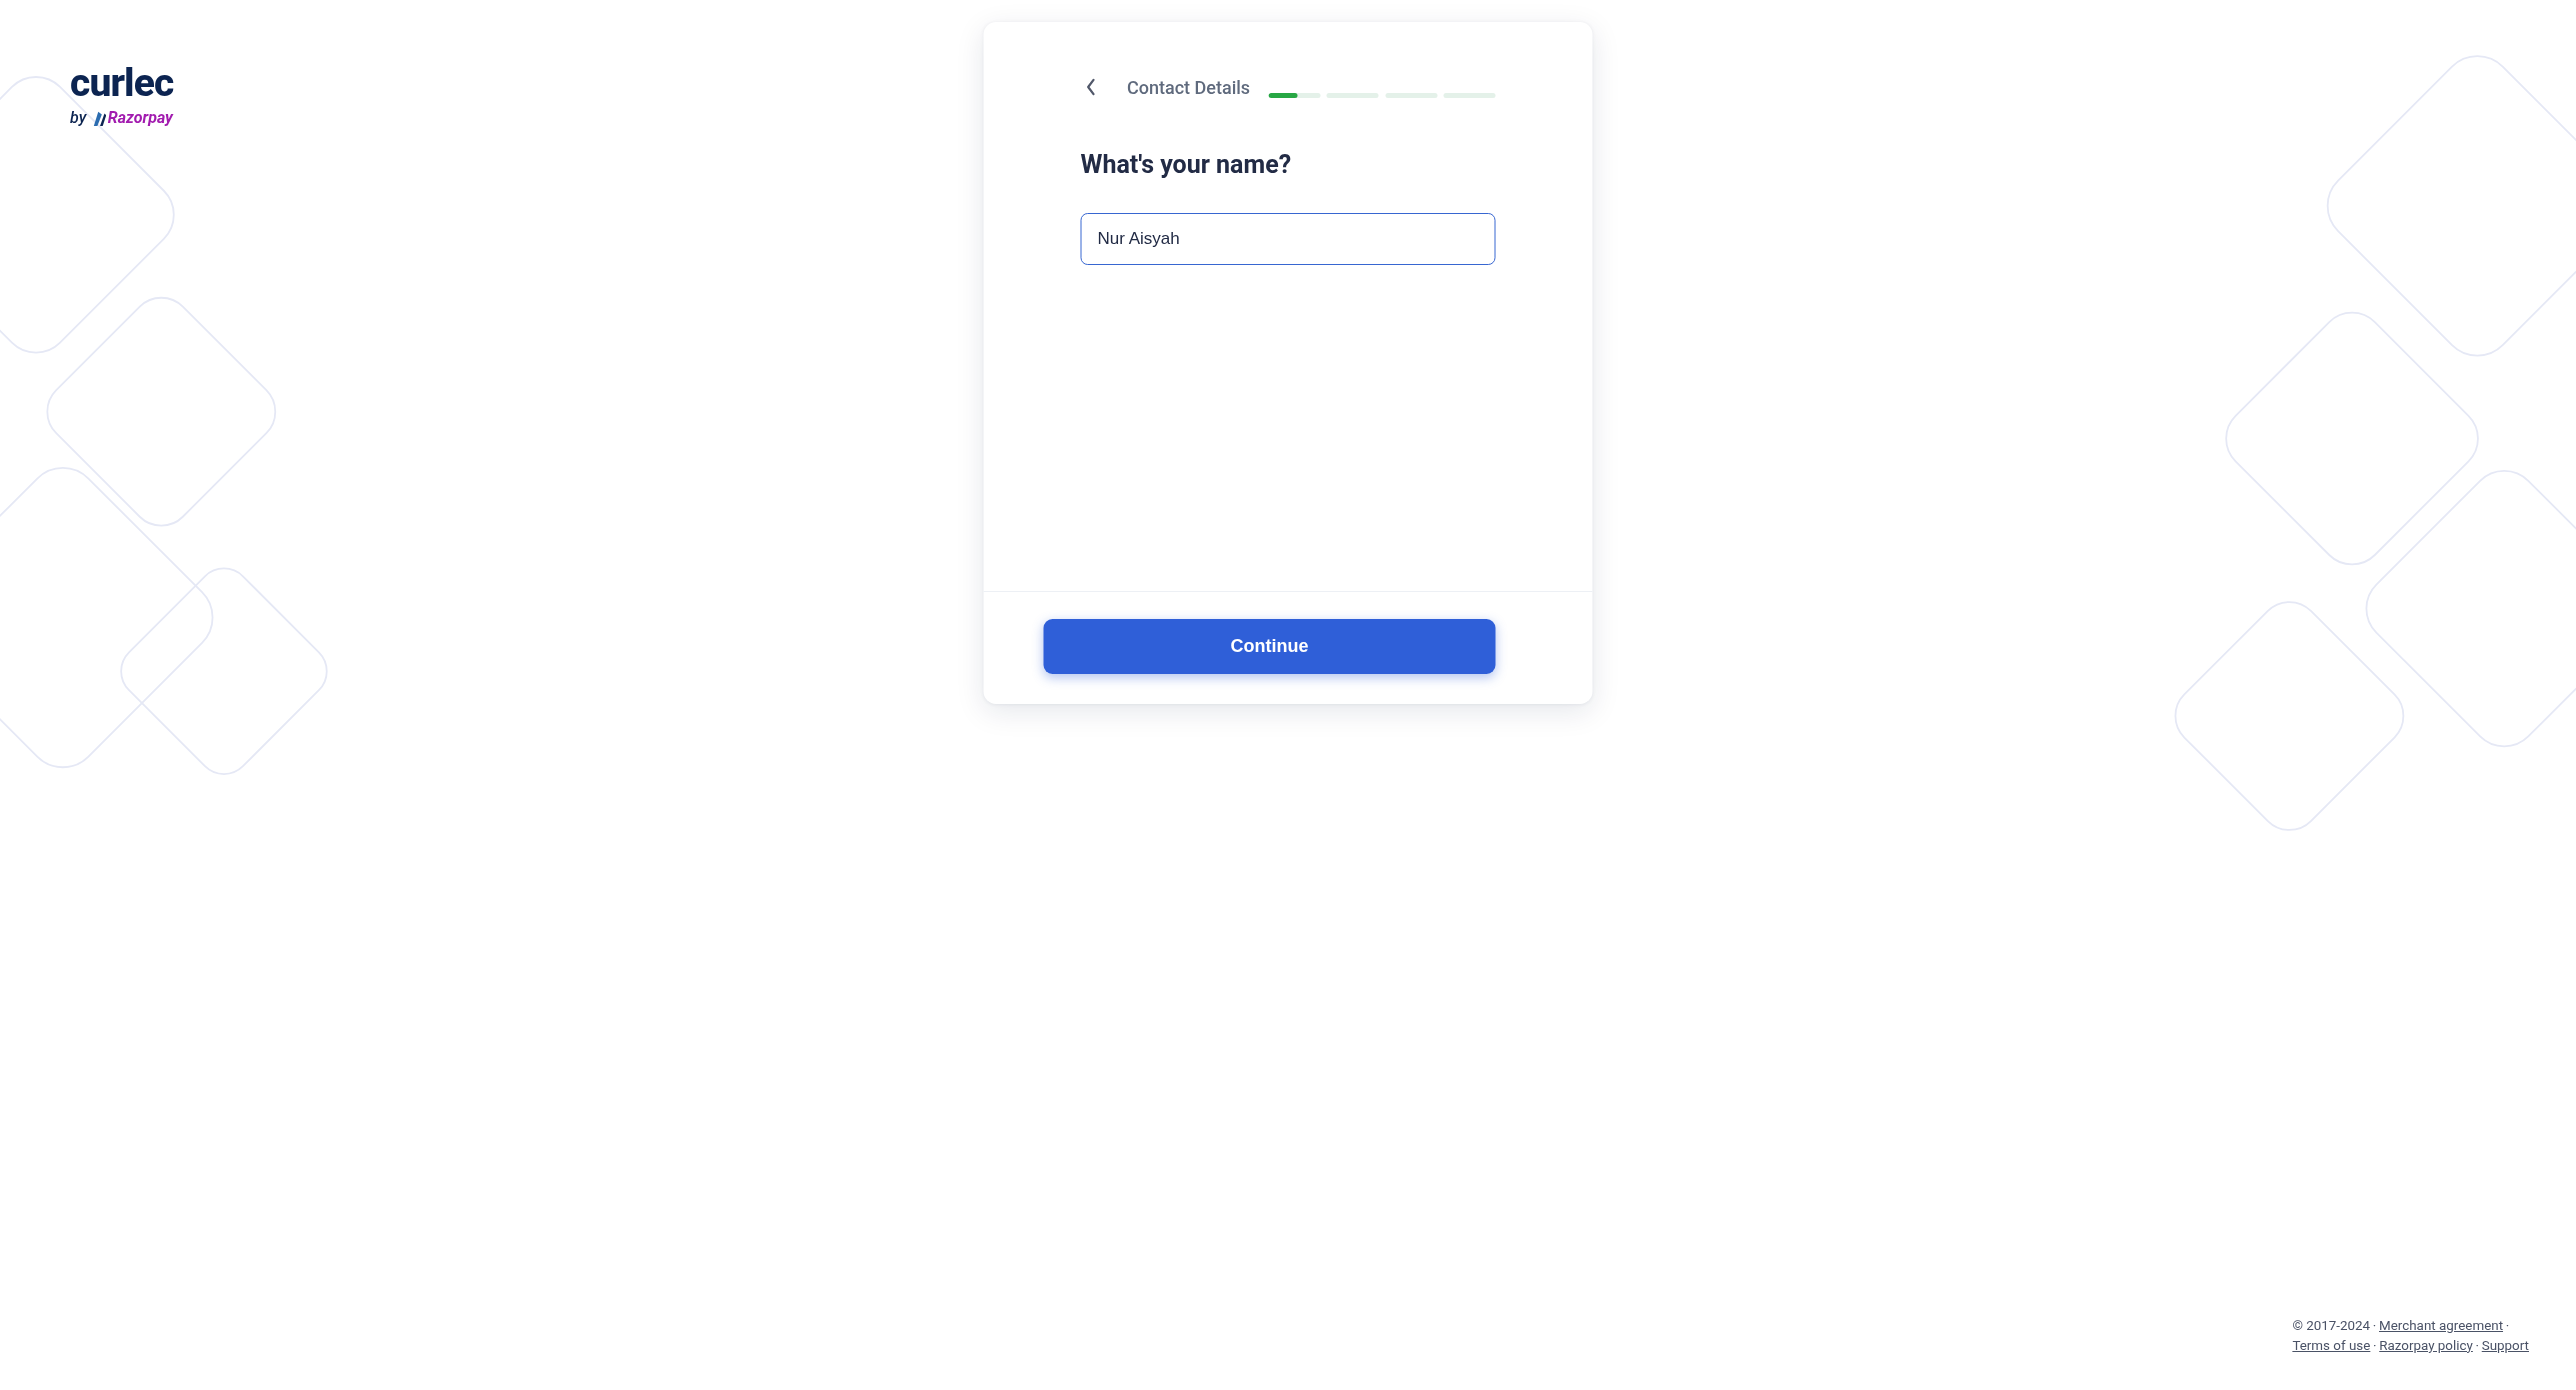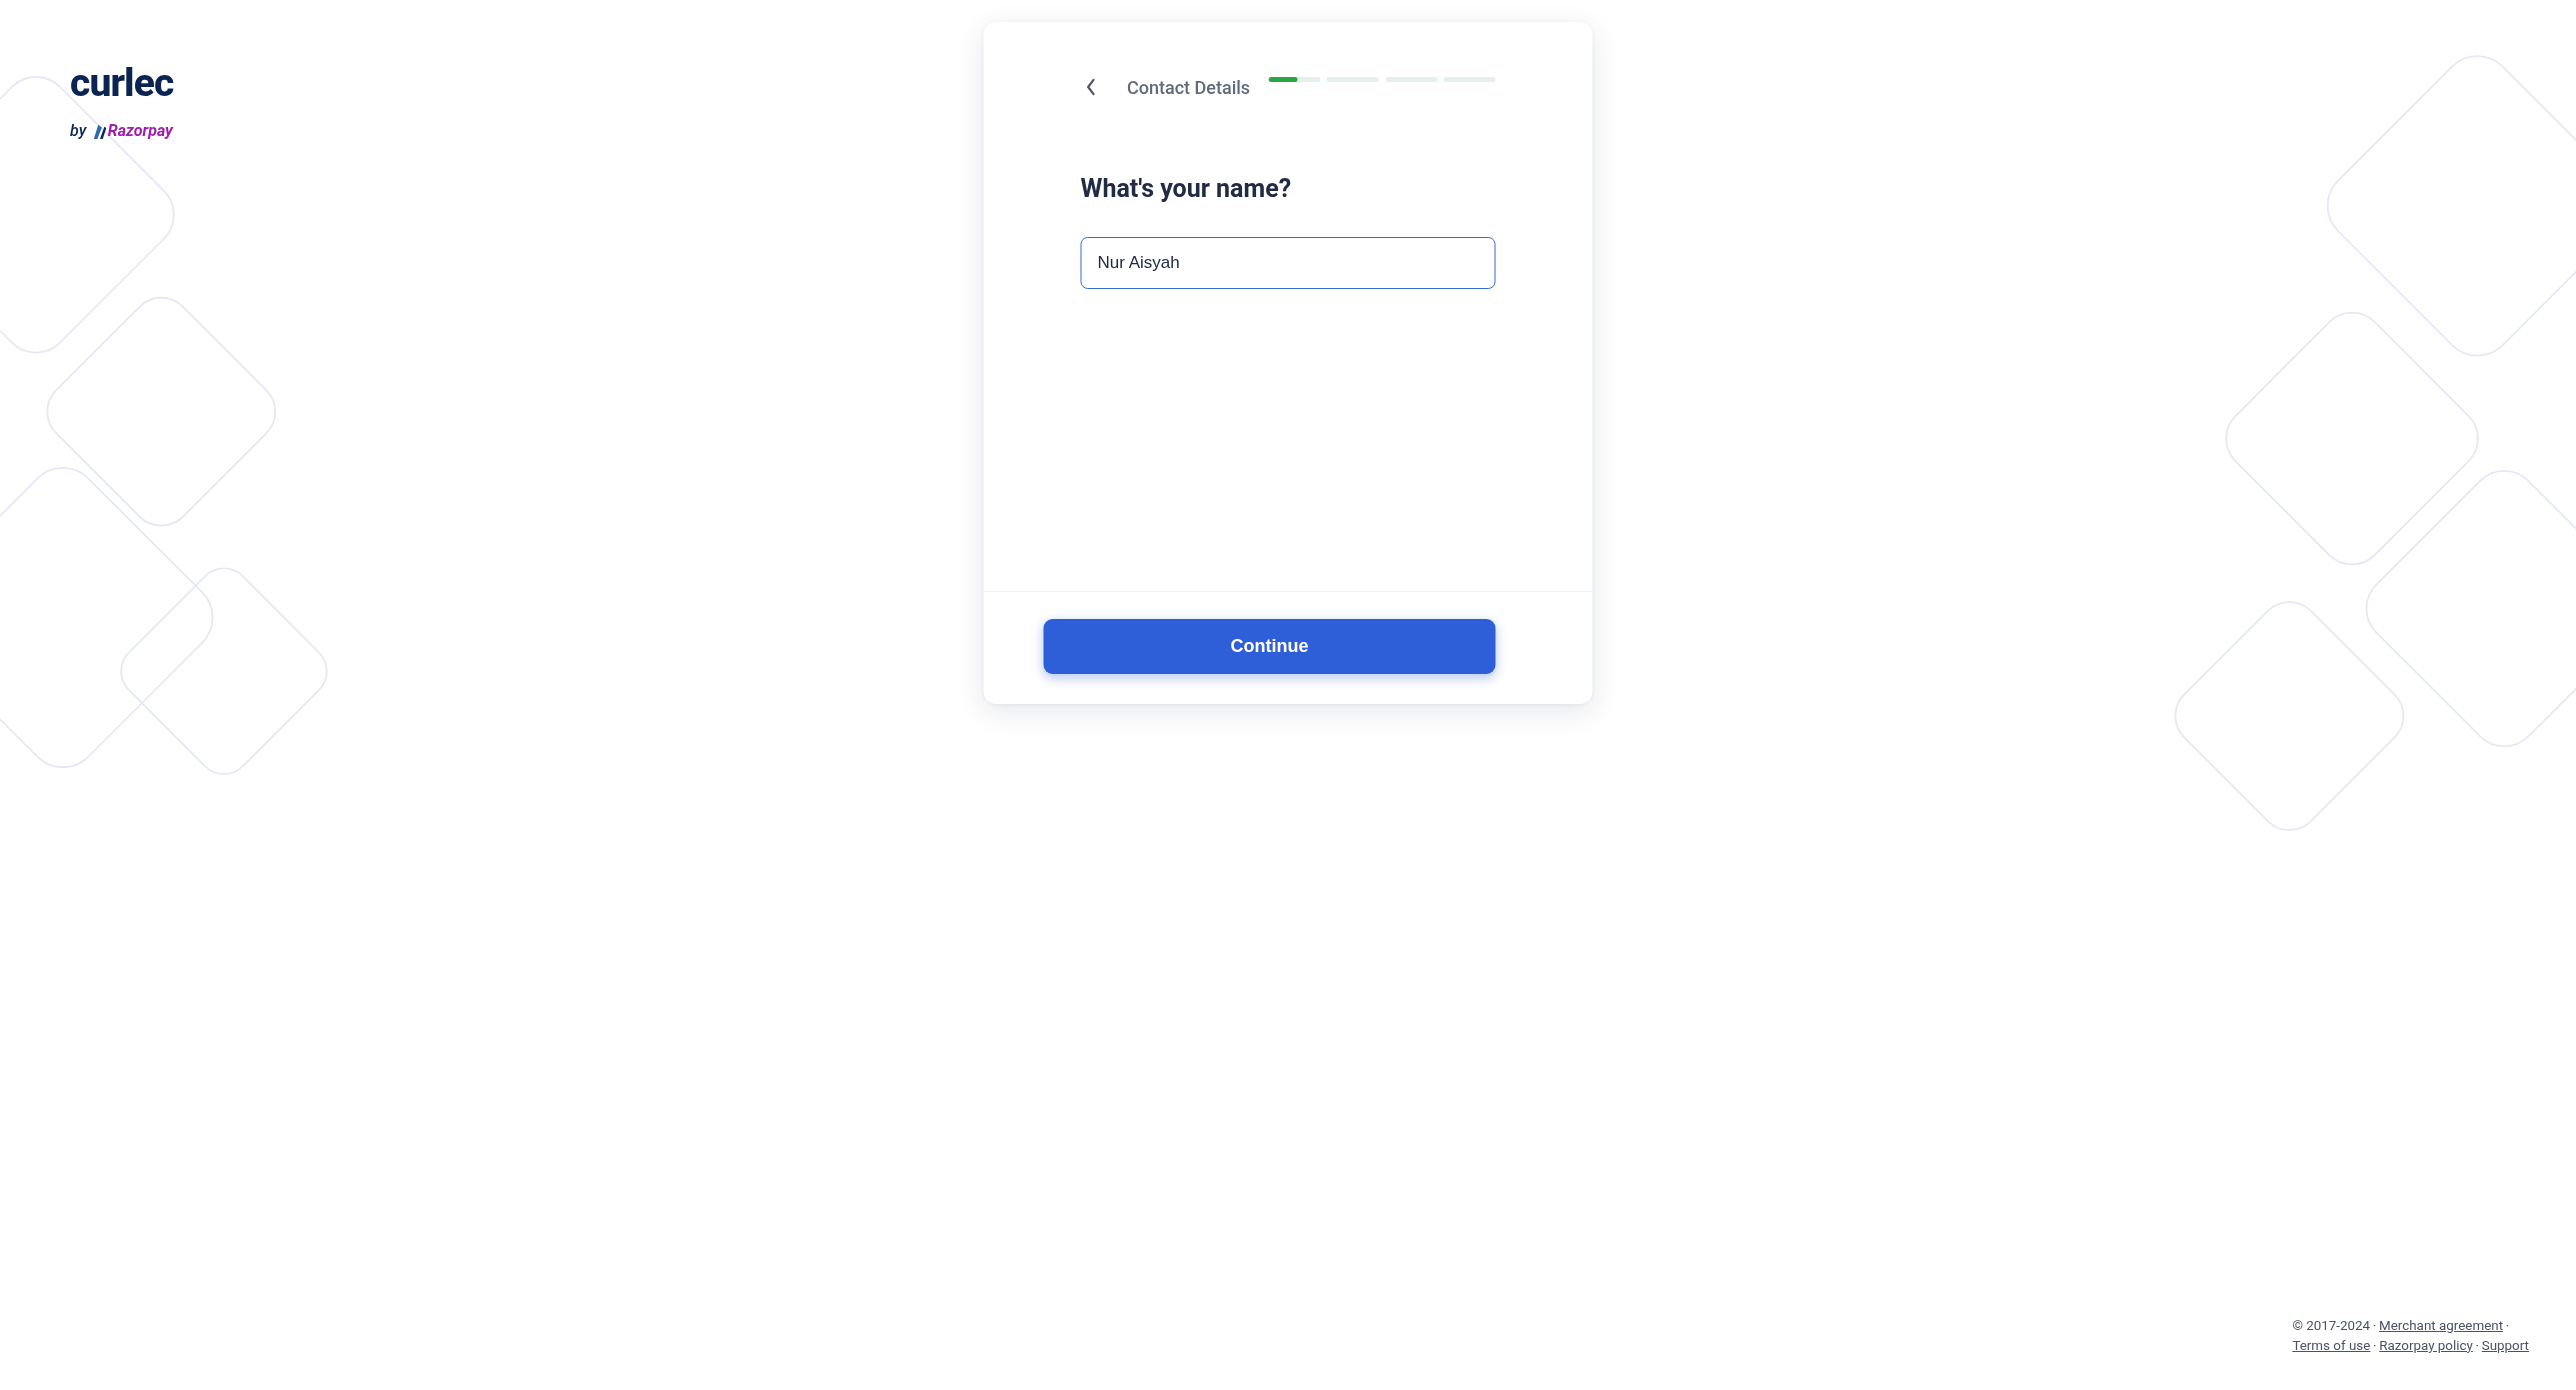--- a/index.html
+++ b/index.html
@@ -36,21 +36,21 @@
     font-size: 39px;
     font-weight: 800;
     color: #0c2451;
     letter-spacing: -0.9px;
     line-height: 1;
   }
   .logo-sub {
     display: flex;
     align-items: center;
     gap: 5.4px;
-    margin-top: 18px;
+    margin-top: 5px;
   }
   .logo-by {
     font-size: 16px;
     color: #0c2451;
     font-style: italic;
     font-weight: 500;
   }
   .logo-rzp {
     display: flex;
     align-items: center;
@@ -79,23 +79,23 @@
     box-shadow: 0 7.2px 29px rgba(10, 30, 66, 0.10), 0 0.9px 3.6px rgba(10, 30, 66, 0.06);
     display: flex;
     flex-direction: column;
   }
   .card-body {
     flex: 1;
     padding: 55px 97px 0 97px;
   }
   .card-header-row {
     display: flex;
-    align-items: flex-start;
+    align-items: flex-end;
     justify-content: space-between;
-    margin-bottom: 76px;
+    margin-bottom: 52px;
   }
   .card-header-left {
     display: flex;
     align-items: center;
     gap: 25px;
   }
   .back-btn {
     width: 21.5px;
     height: 21.5px;
     display: flex;

